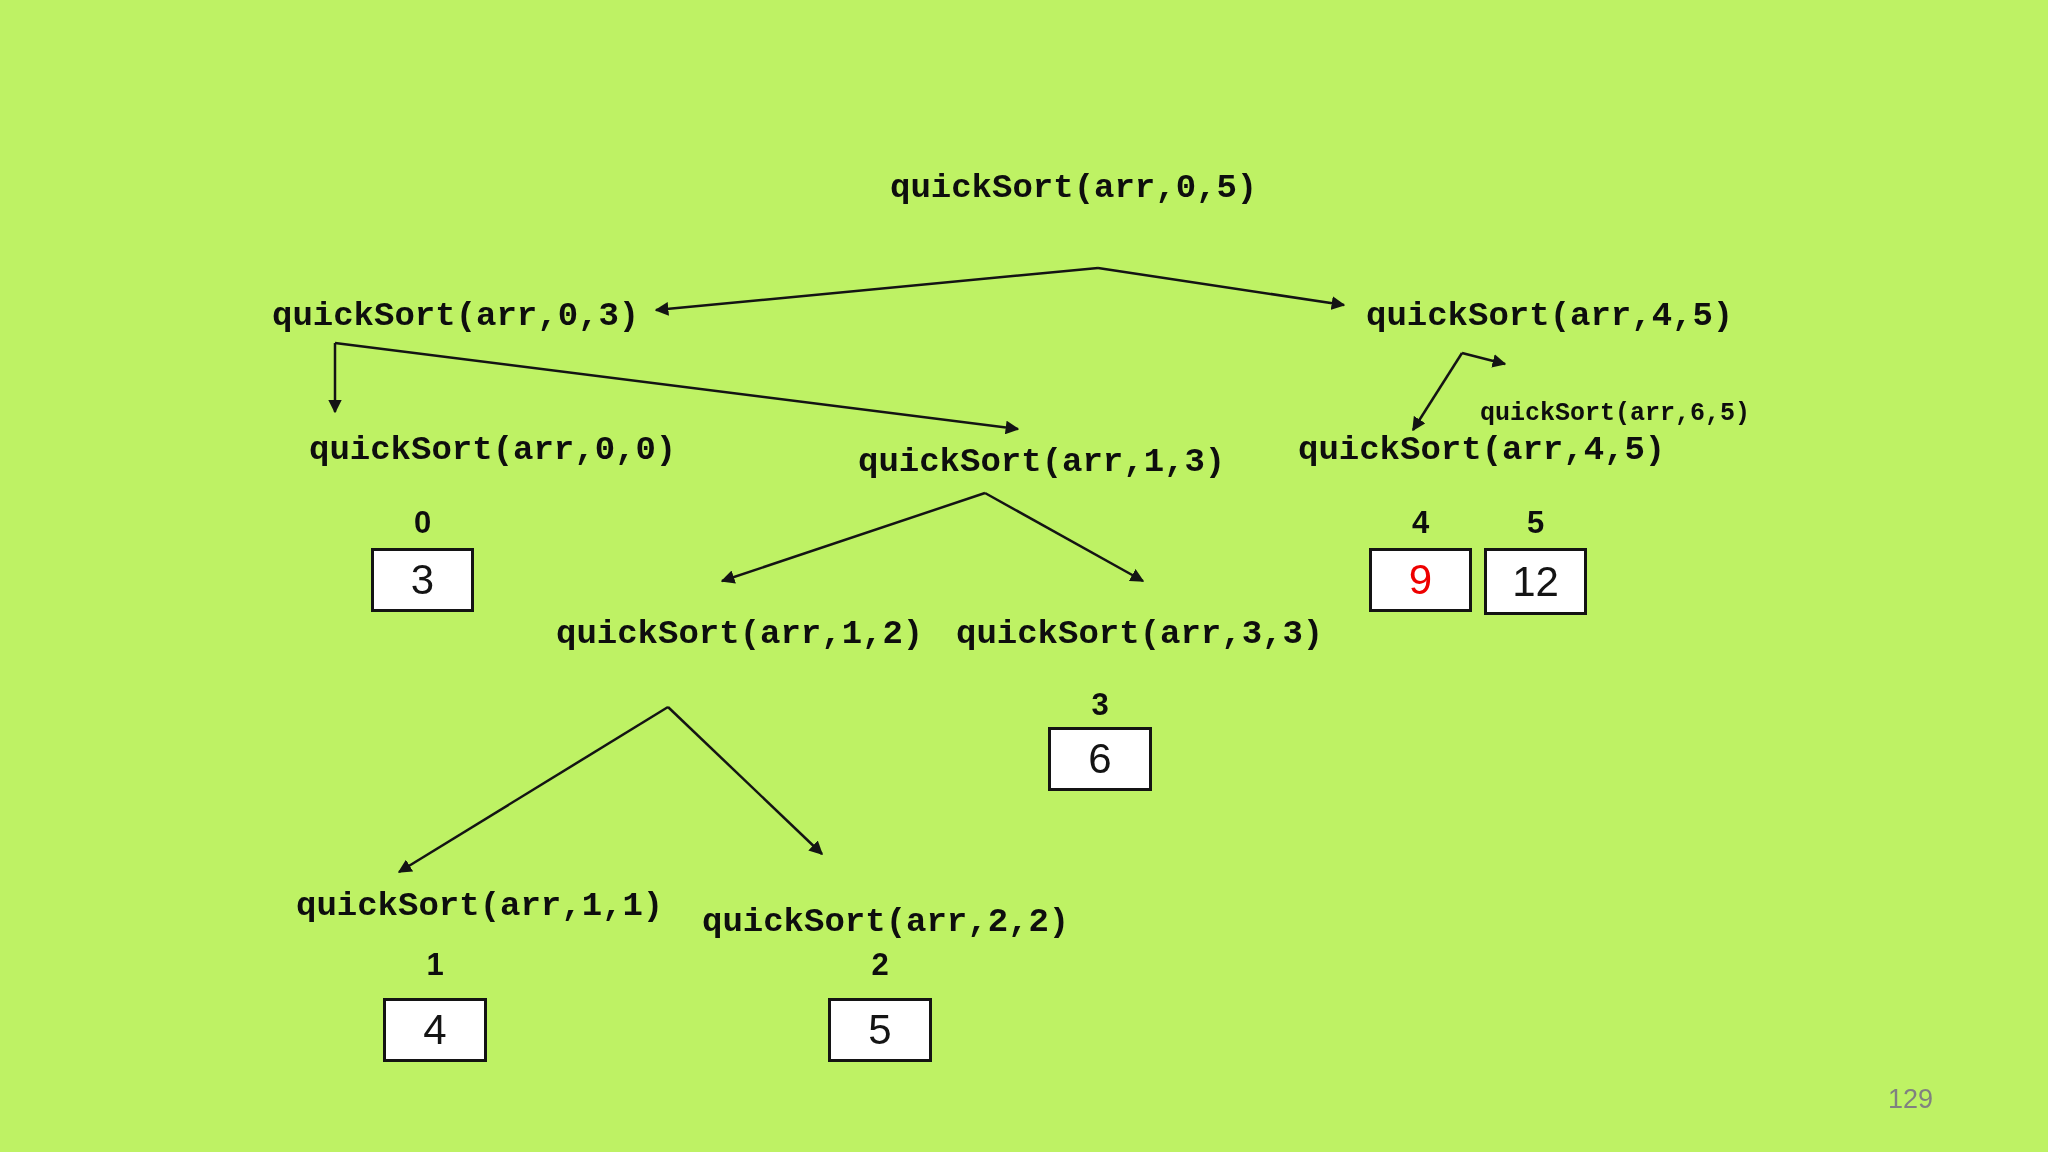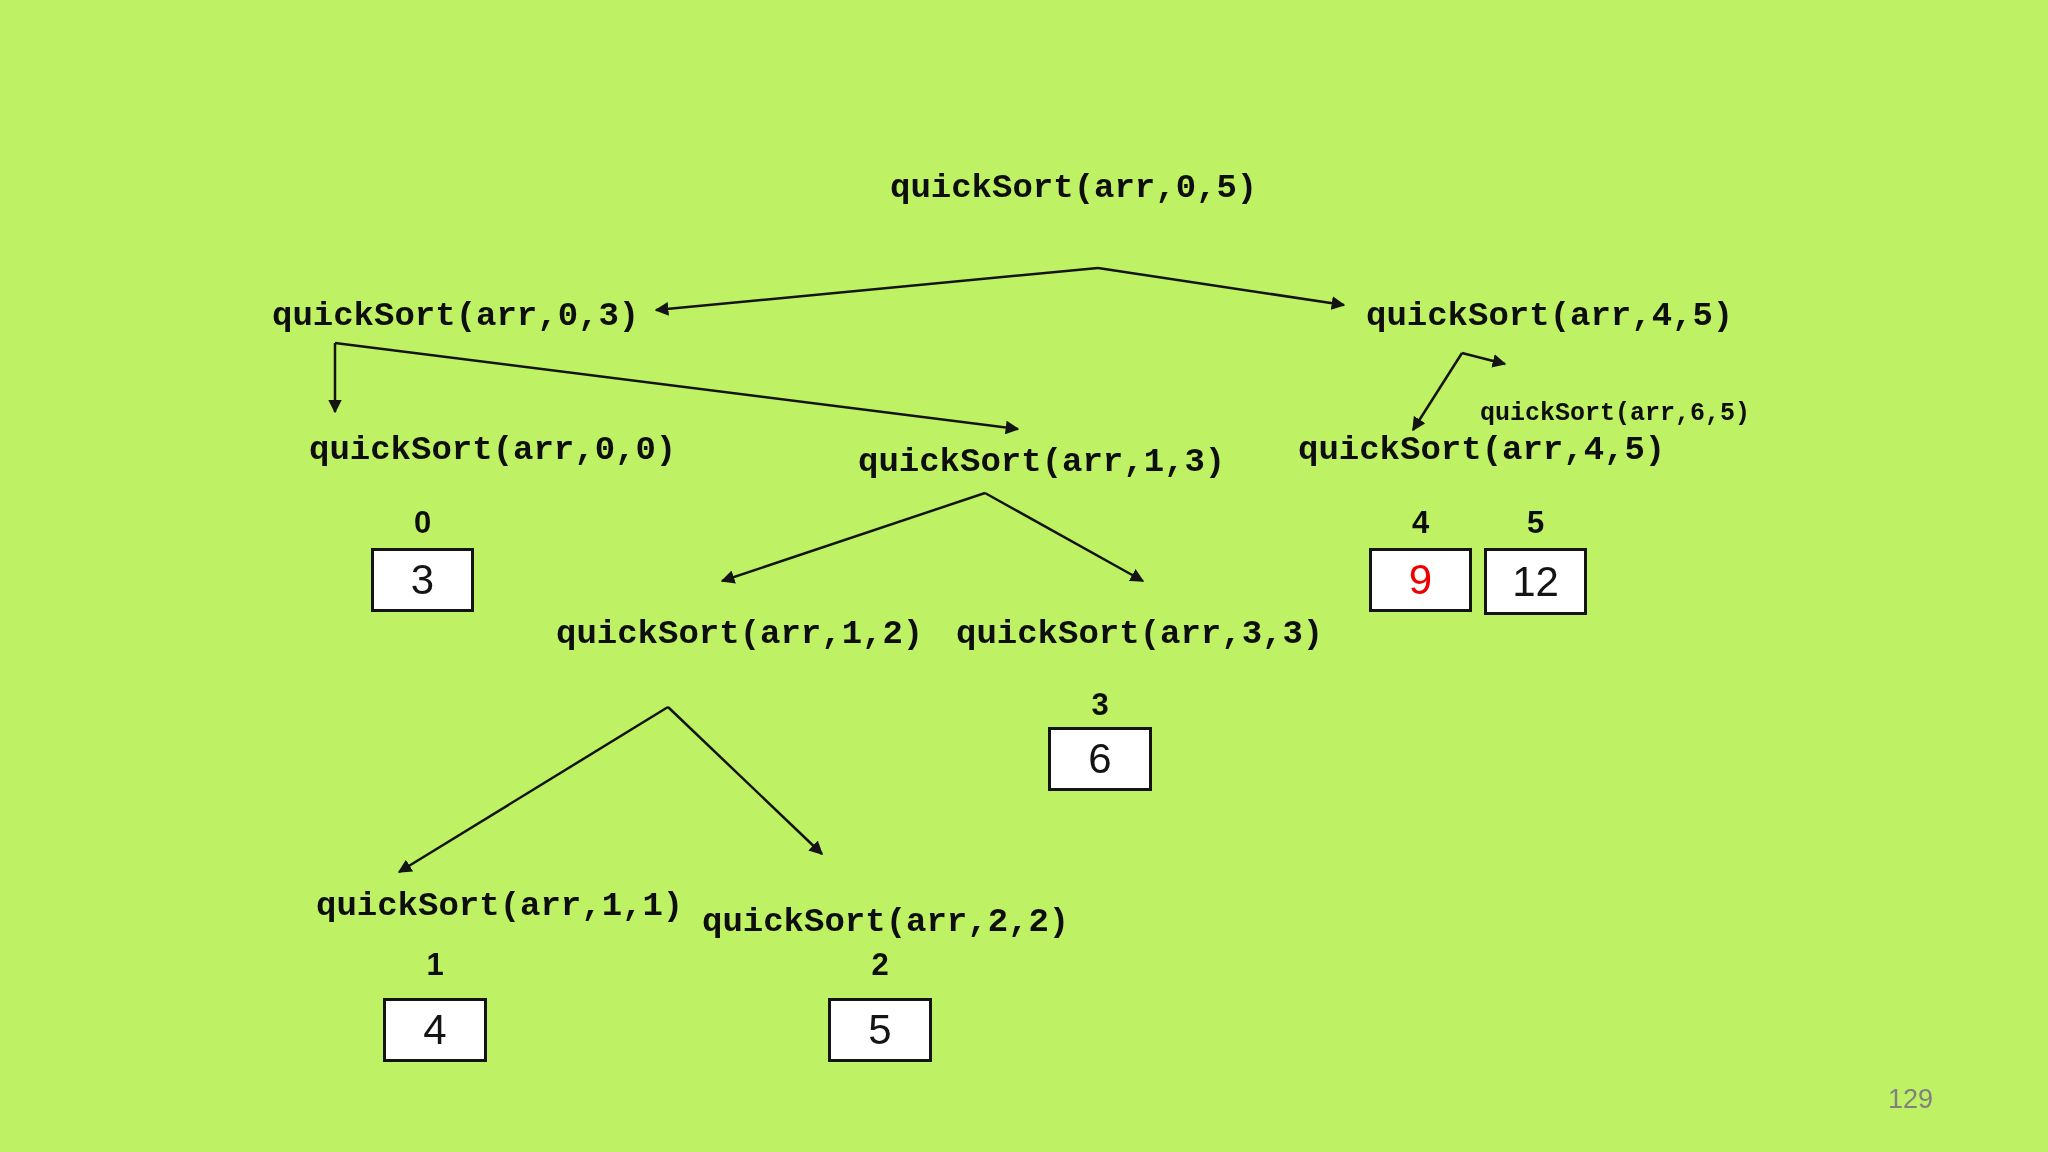--- a/index.html
+++ b/index.html
@@ -74,21 +74,21 @@
 
   <div class="code" style="left:890px;top:170px;">quickSort(arr,0,5)</div>
   <div class="code" style="left:272px;top:298px;">quickSort(arr,0,3)</div>
   <div class="code" style="left:1366px;top:298px;">quickSort(arr,4,5)</div>
   <div class="code" style="left:285px;top:432px;margin-left:24px;">quickSort(arr,0,0)</div>
   <div class="code" style="left:858px;top:444px;">quickSort(arr,1,3)</div>
   <div class="code" style="left:1298px;top:432px;">quickSort(arr,4,5)</div>
   <div class="code small" style="left:1480px;top:376px;">quickSort(arr,6,5)</div>
   <div class="code" style="left:556px;top:616px;">quickSort(arr,1,2)</div>
   <div class="code" style="left:956px;top:616px;">quickSort(arr,3,3)</div>
-  <div class="code" style="left:316px;top:888px;">quickSort(arr,1,1)</div>
+  <div class="code" style="left:296px;top:888px;">quickSort(arr,1,1)</div>
   <div class="code" style="left:702px;top:888px;margin-top:16px;">quickSort(arr,2,2)</div>
 
   <div class="idx" style="left:371px;top:506px;width:103px;">0</div>
   <div class="box" style="left:371px;top:548px;width:103px;height:64px;">
     <span class="val">3</span>
   </div>
 
   <div class="idx" style="left:1369px;top:506px;width:103px;">4</div>
   <div class="box" style="left:1369px;top:548px;width:103px;height:64px;">
     <span class="val red">9</span>

